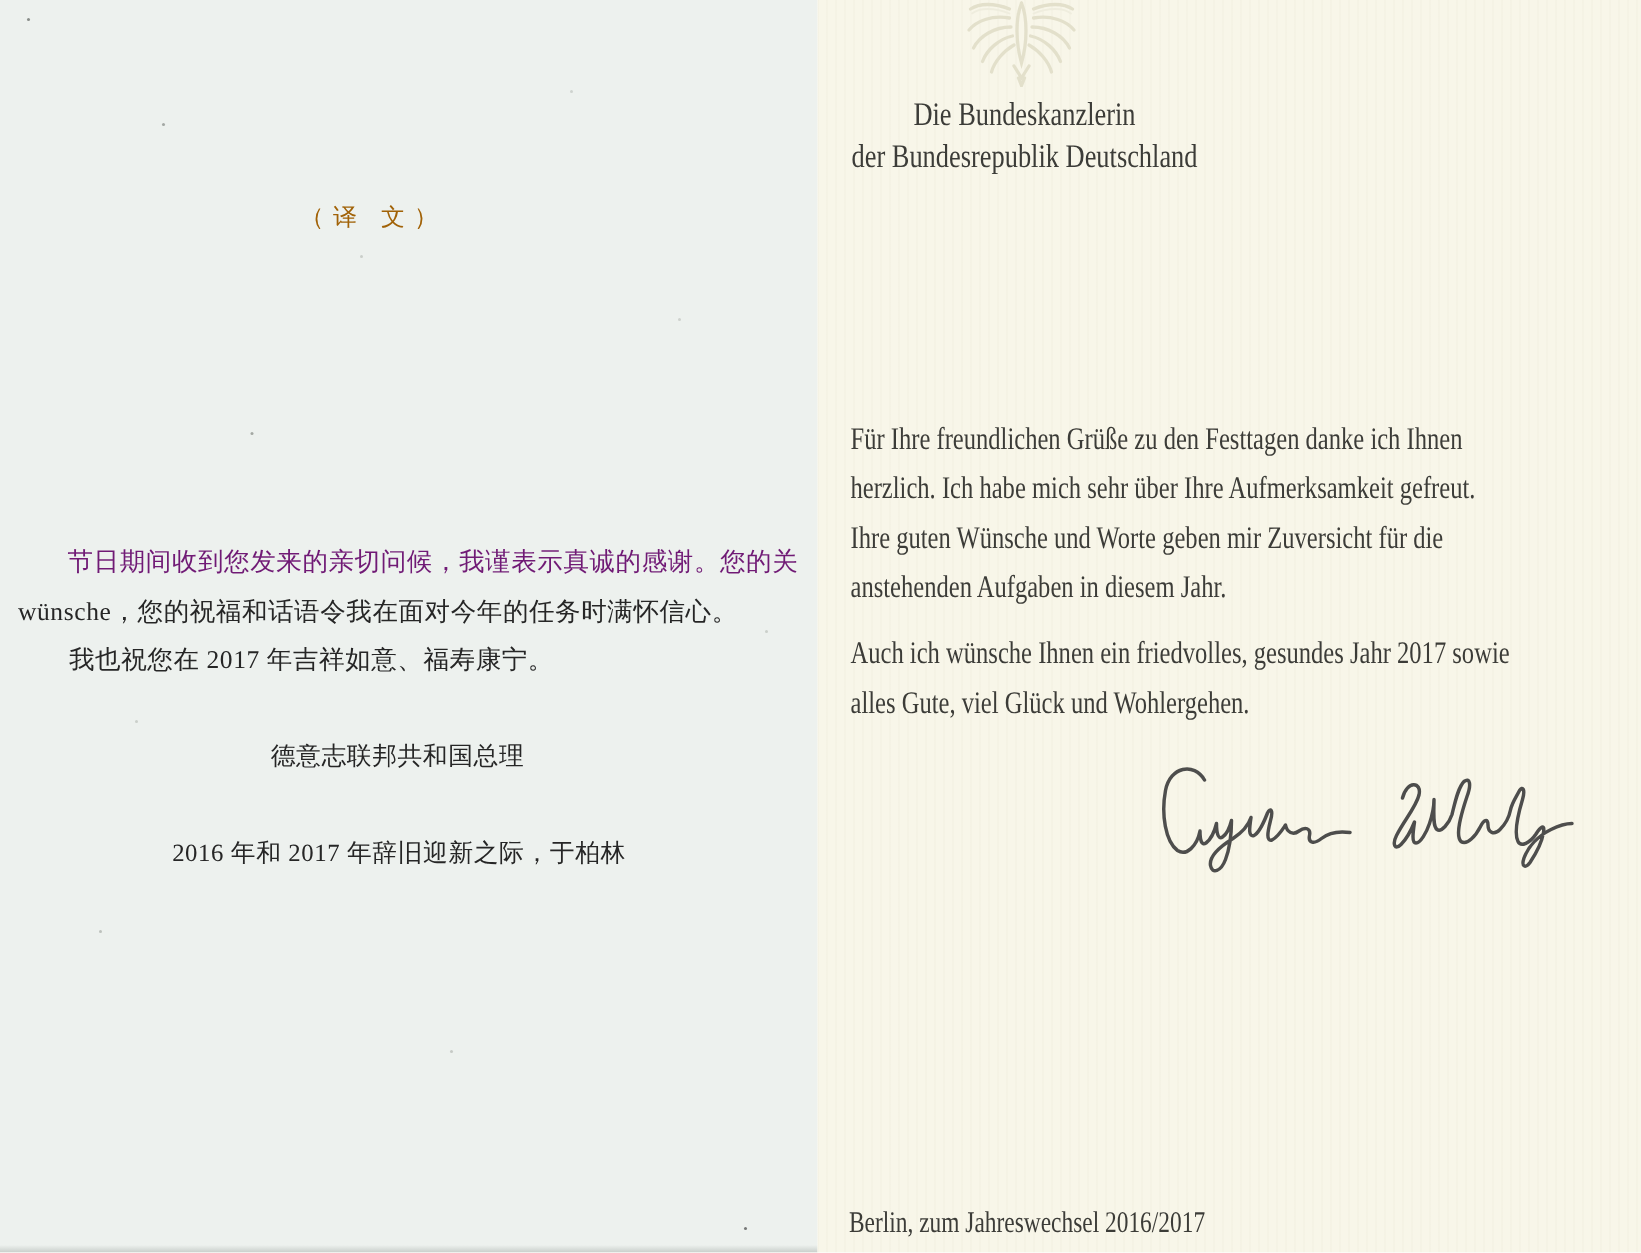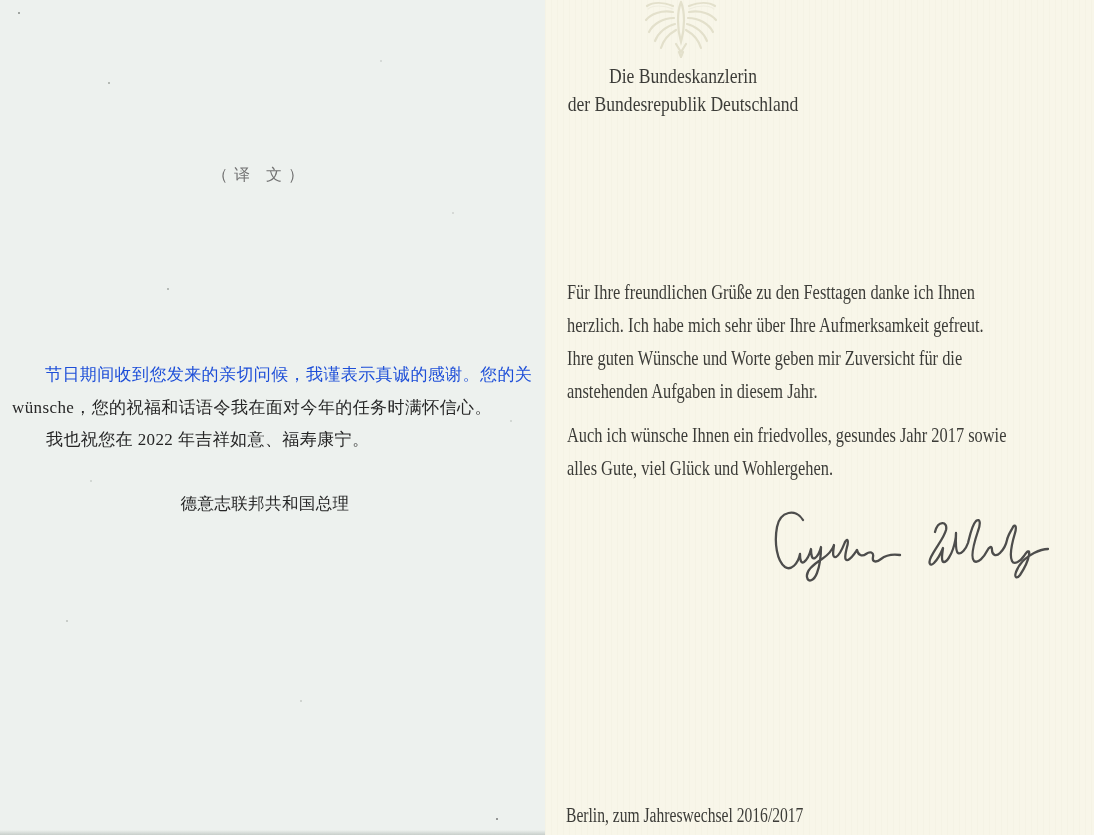--- a/index.html
+++ b/index.html
@@ -38,27 +38,28 @@
 </style>
 </head>
 <body>
 
 <div id="scan">
 
   <div id="left-page" class="page" style="background-color: rgb(237, 241, 238);">
     <div class="specks"></div>
   </div>
 
-  <div class="abs cn cn-title" style="left: 212px; top: 135px; color: #737373; margin-top: 30px;">（译 文）</div>
+  <div class="abs cn cn-title" style="left: 200px; top: 135px; color: #a16207;">（译 文）</div>
 
-  <div class="abs cn cn-body" style="left: 45px; top: 363px; color: #1d4ed8;">节日期间收到您发来的亲切问候，我谨表示真诚的感谢。您的关</div>
+  <div class="abs cn cn-body" style="left: 45px; top: 363px; color: #701a75;">节日期间收到您发来的亲切问候，我谨表示真诚的感谢。您的关</div>
   <div class="abs cn cn-body" style="left: 12px; top: 396px; color: rgb(38, 38, 38);">wünsche，您的祝福和话语令我在面对今年的任务时满怀信心。</div>
-  <div class="abs cn cn-body" style="left: 46px; top: 428px; color: rgb(38, 38, 38);">我也祝您在 2022 年吉祥如意、福寿康宁。</div>
+  <div class="abs cn cn-body" style="left: 46px; top: 428px; color: rgb(38, 38, 38);">我也祝您在 2017 年吉祥如意、福寿康宁。</div>
 
   <div class="abs cn cn-sign" style="left: 265px; top: 493px; color: rgb(38, 38, 38);">德意志联邦共和国总理</div>
+  <div class="abs cn cn-sign" style="left: 266px; top: 558px; color: rgb(38, 38, 38);">2016 年和 2017 年辞旧迎新之际，于柏林</div>
 
   <div id="right-page" class="page"></div>
 
   <svg class="abs" style="left:643px;top:0;" width="76" height="58" viewBox="0 0 76 58" aria-label="bundesadler-eagle-blind-embossed">
     <g fill="none" stroke="#e2dfca" stroke-width="2.2" stroke-linecap="round" opacity="0.95">
       <path d="M30,6 C20,2 10,2 4,6"></path>
       <path d="M30,12 C18,10 8,14 3,20"></path>
       <path d="M31,18 C20,18 10,24 6,32"></path>
       <path d="M32,24 C23,26 15,33 12,41"></path>
       <path d="M33,30 C26,34 20,41 18,48"></path>

